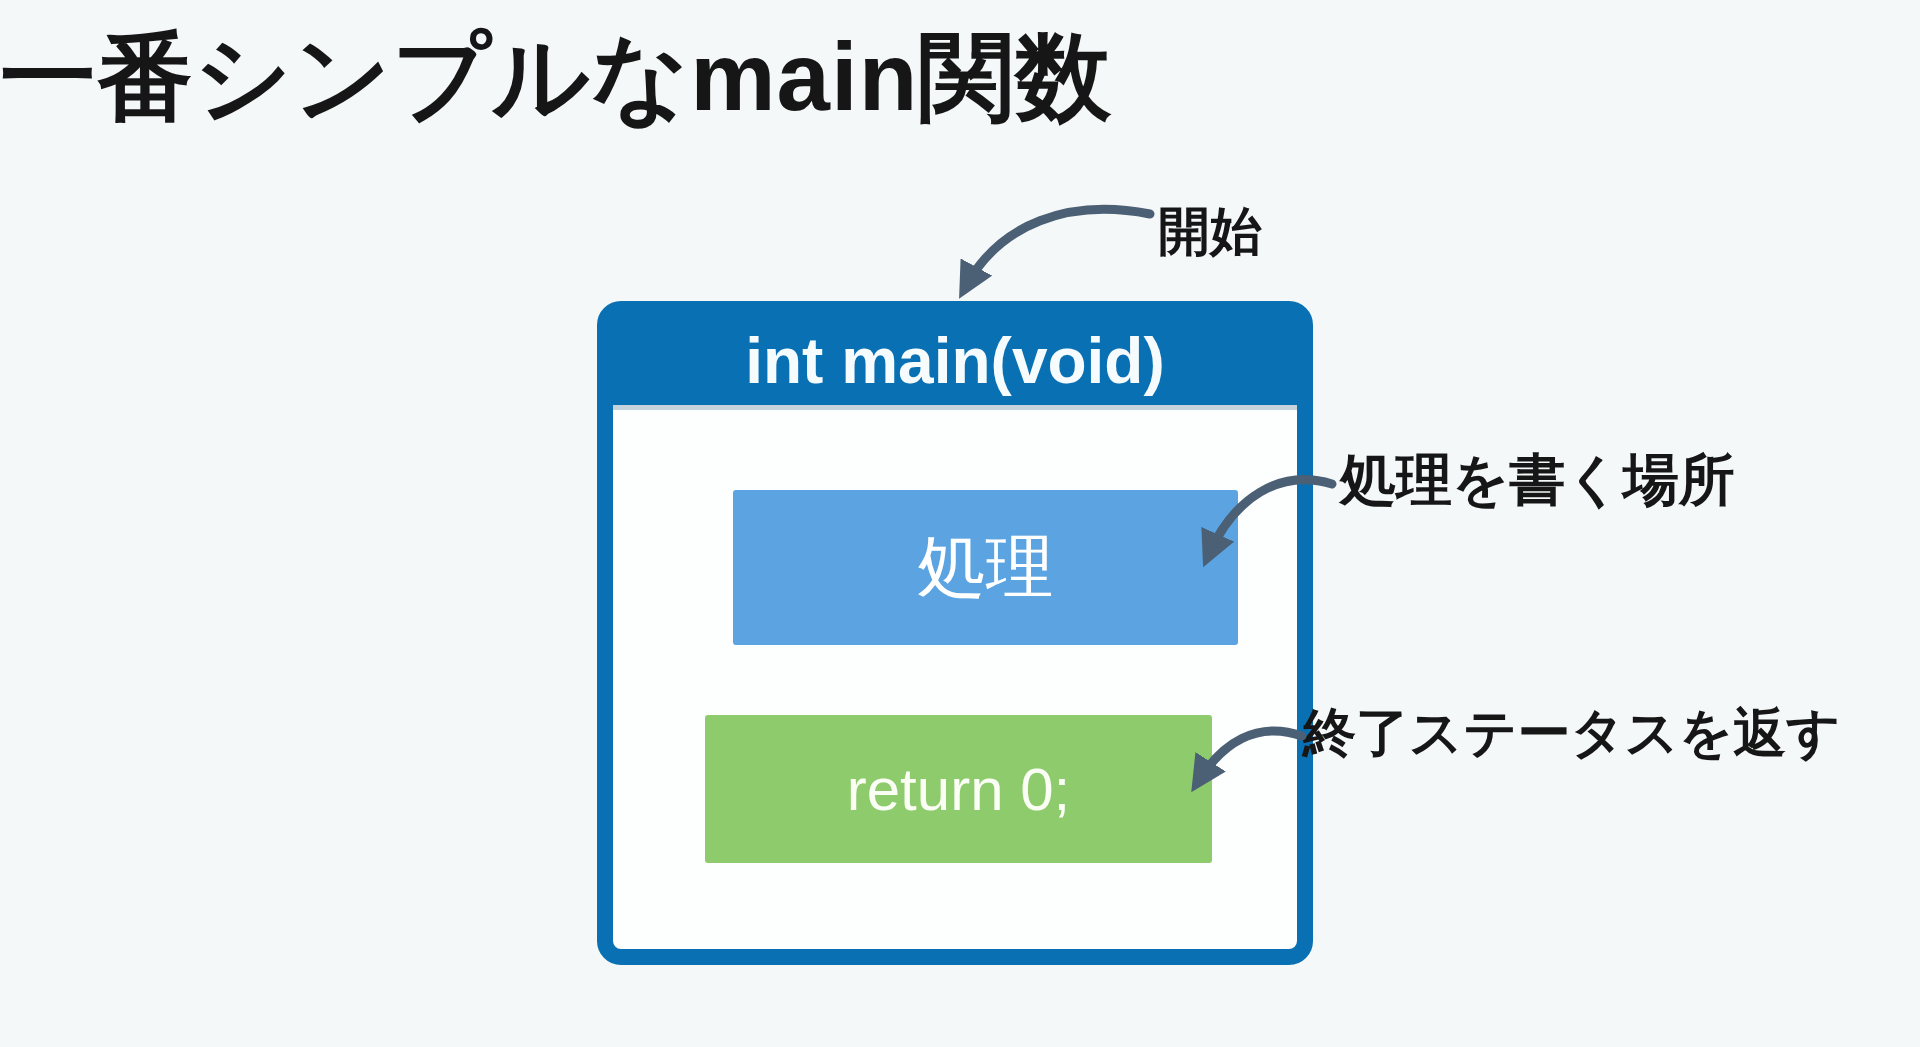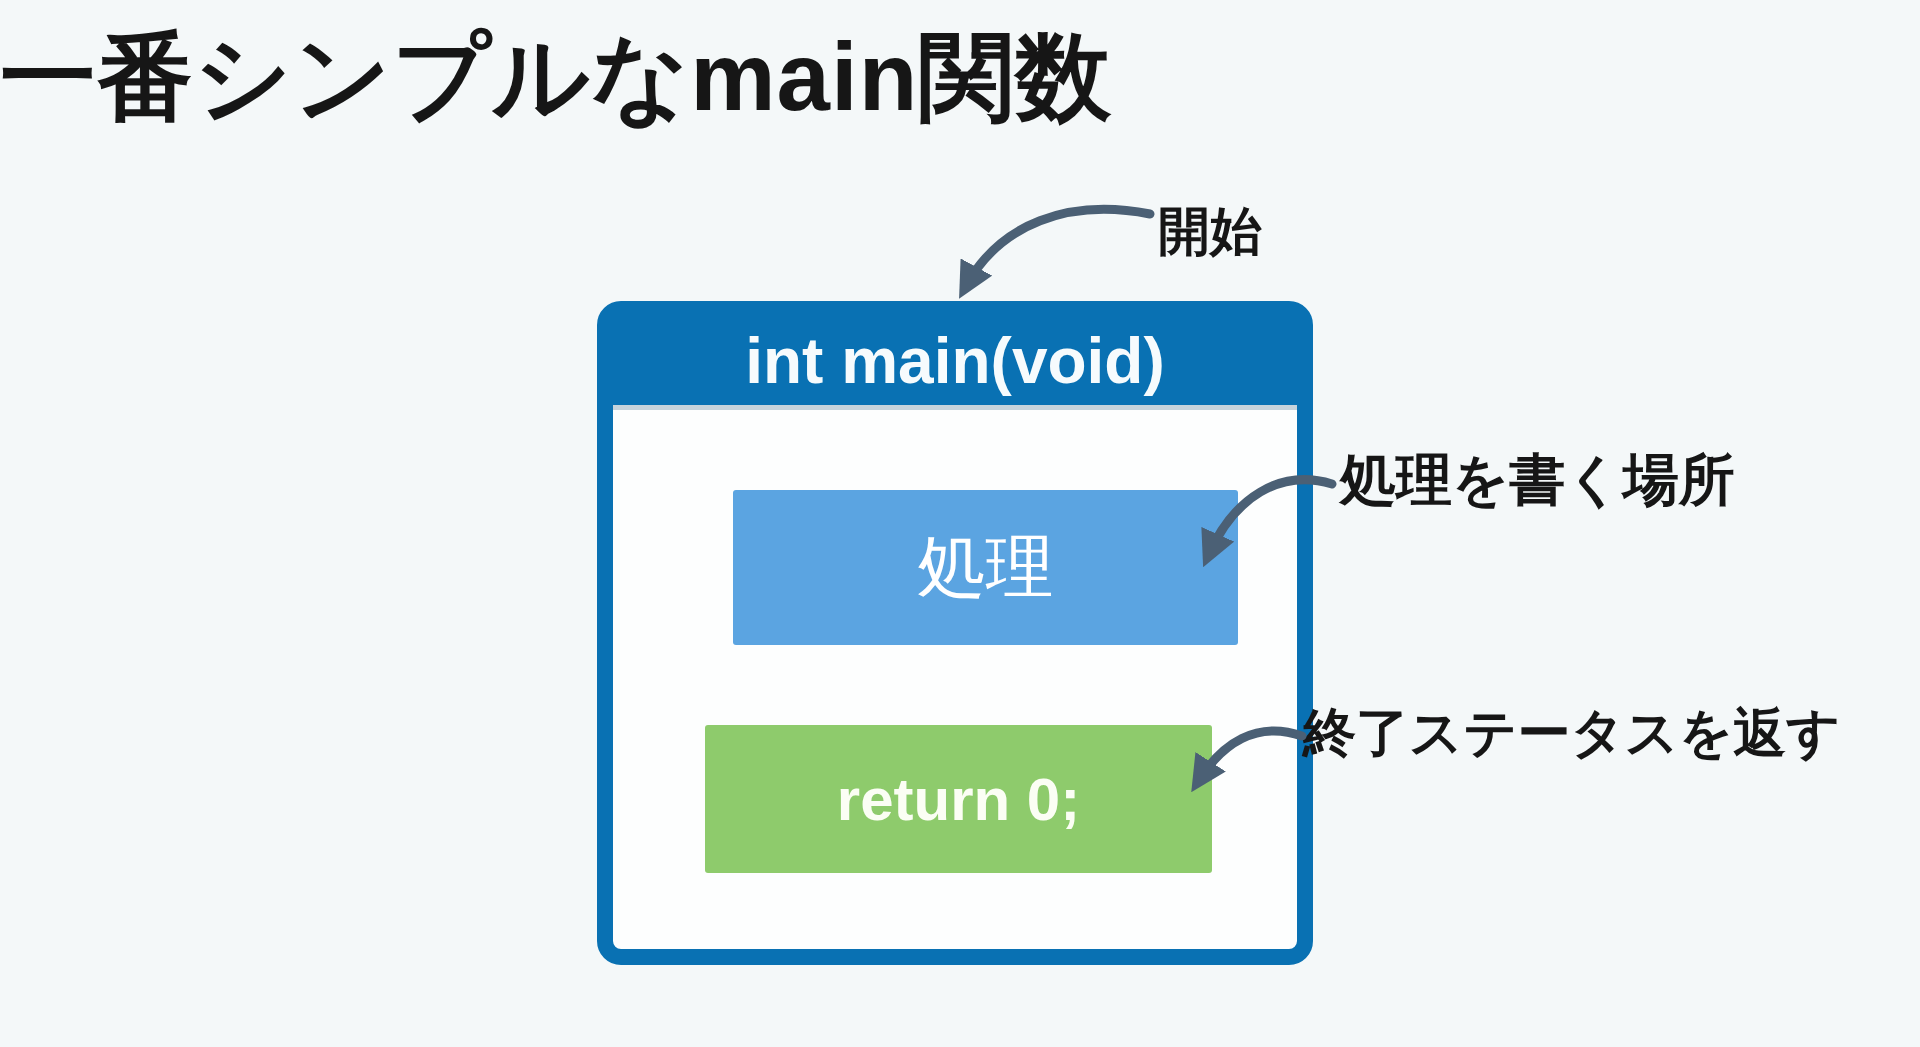--- a/index.html
+++ b/index.html
@@ -48,23 +48,23 @@
     display:flex;align-items:center;justify-content:center;
     color:#ffffff;
     border-radius:3px;
   }
   .process-block{
     left:92px;top:173px;width:505px;height:155px;
     background:var(--process_bg,#5ba4e1);
     font-size:68px;font-weight:400;margin-left:28px;
   }
   .return-block{
-    left:92px;top:408px;width:507px;height:148px;
+    left:92px;top:398px;width:507px;height:148px;
     background:var(--return_bg,#8ecb6c);
-    font-size:60px;font-weight:700;
+    font-size:60px;font-weight:400;
     color:#fbfef4;
   }
   .arrow-layer{
     position:absolute;left:0;top:0;
     pointer-events:none;
   }
   .arrow-layer path.curve{
     fill:none;
     stroke:var(--arrow,#4b6075);
     stroke-width:9;

